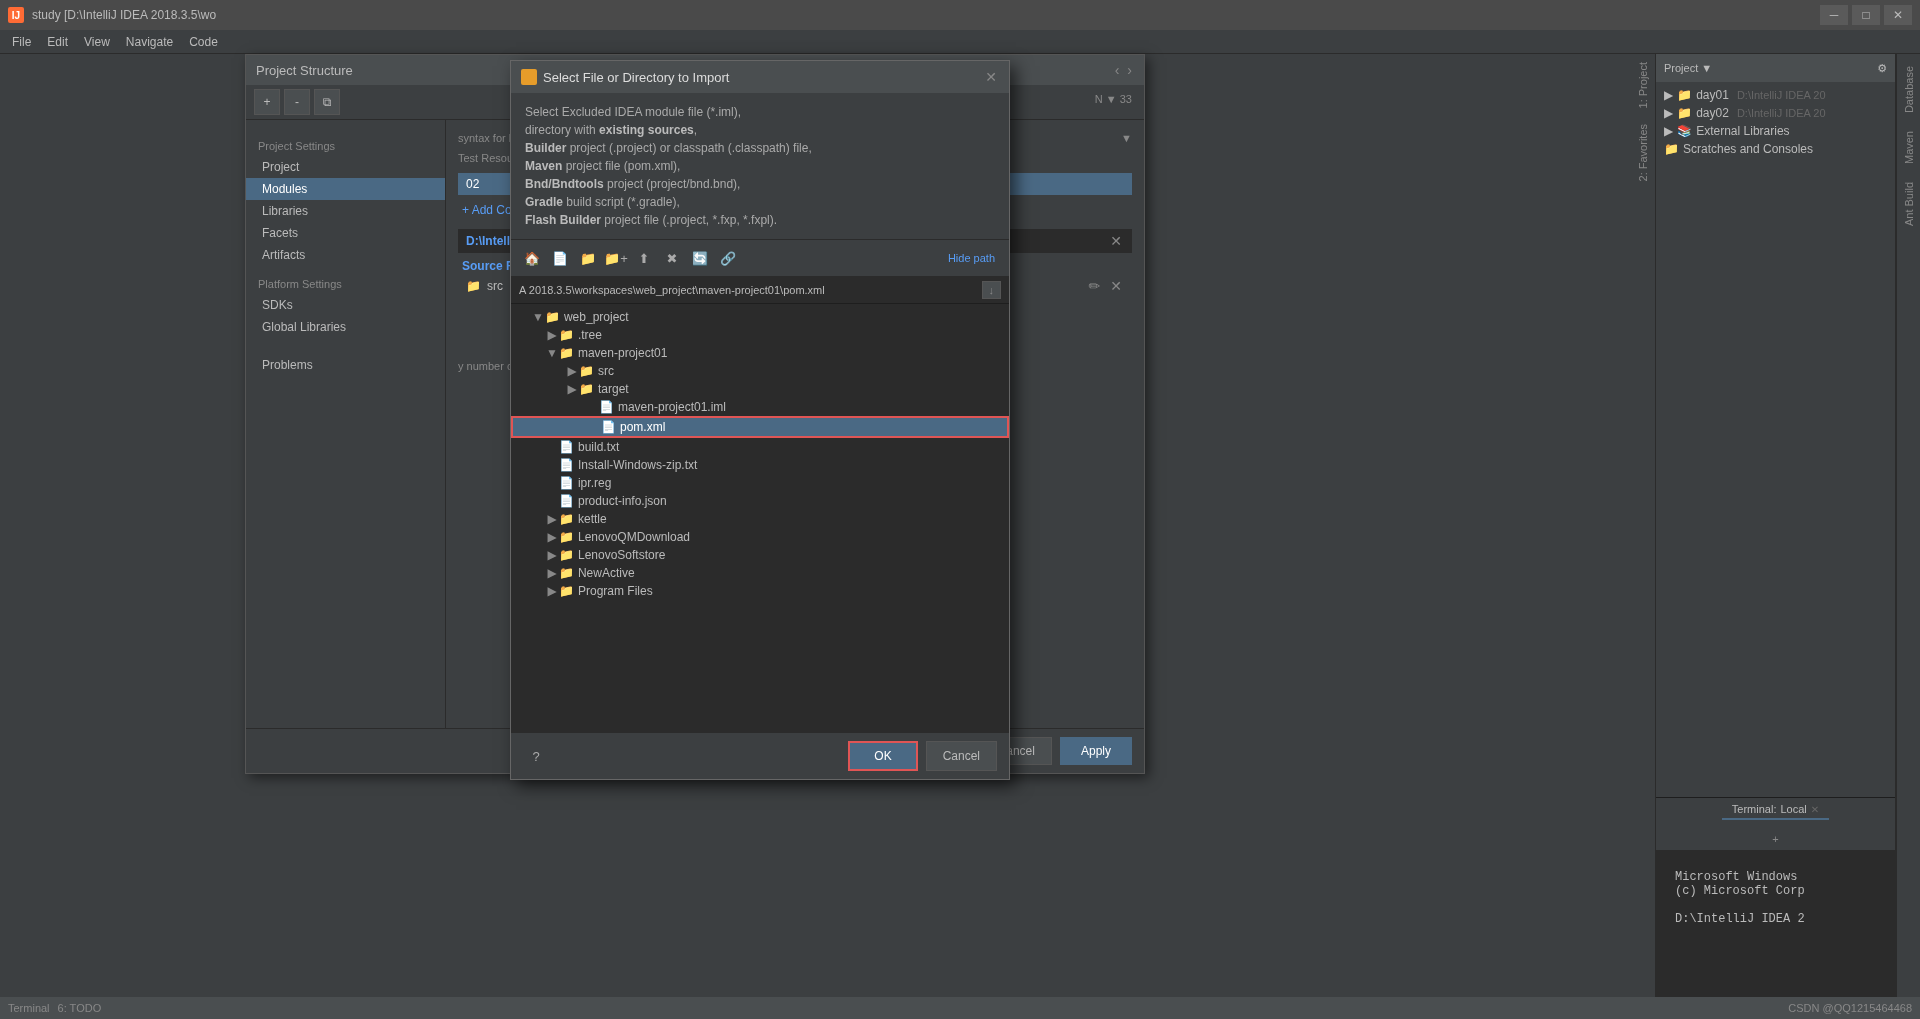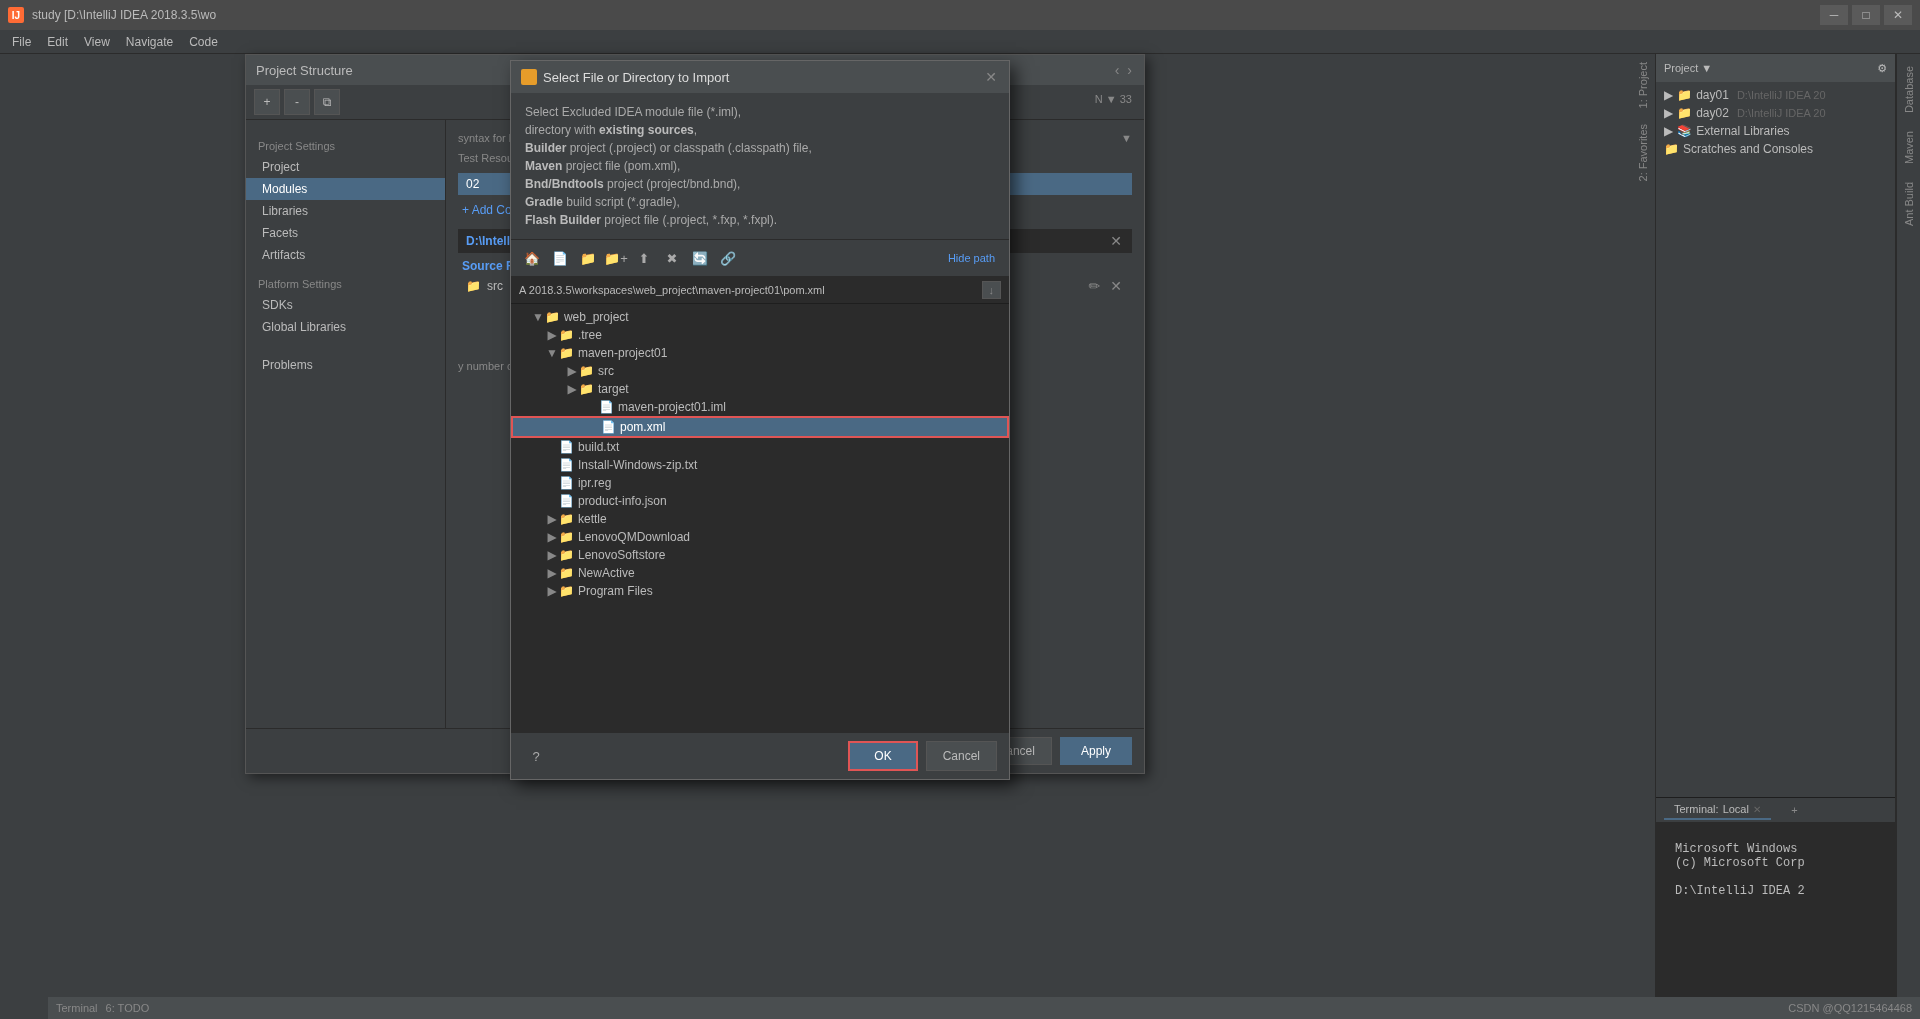--- a/index.html
+++ b/index.html
@@ -413,20 +413,21 @@
       flex-shrink: 0;
     }
 
     .bottom-tabs {
       display: flex;
       align-items: center;
       background: #3c3f41;
       padding: 2px 8px;
       gap: 10px;
       border-bottom: 1px solid #2b2b2b;
+      flex-direction: column;
     }
 
     .bottom-tab {
       padding: 3px 10px;
       font-size: 11px;
       color: #888;
       cursor: pointer;
       display: flex;
       align-items: center;
       gap: 4px;
@@ -470,21 +471,20 @@
     .status-bar {
       height: 22px;
       background: #4a4e50;
       display: flex;
       align-items: center;
       justify-content: flex-end;
       padding: 0 8px;
       font-size: 11px;
       color: #888;
       flex-shrink: 0;
-      margin-left: 48px;
     }
 
     
     .left-vertical-tabs {
       width: 22px;
       background: #3c3f41;
       border-right: 1px solid #2b2b2b;
       display: flex;
       flex-direction: column;
       flex-shrink: 0;

